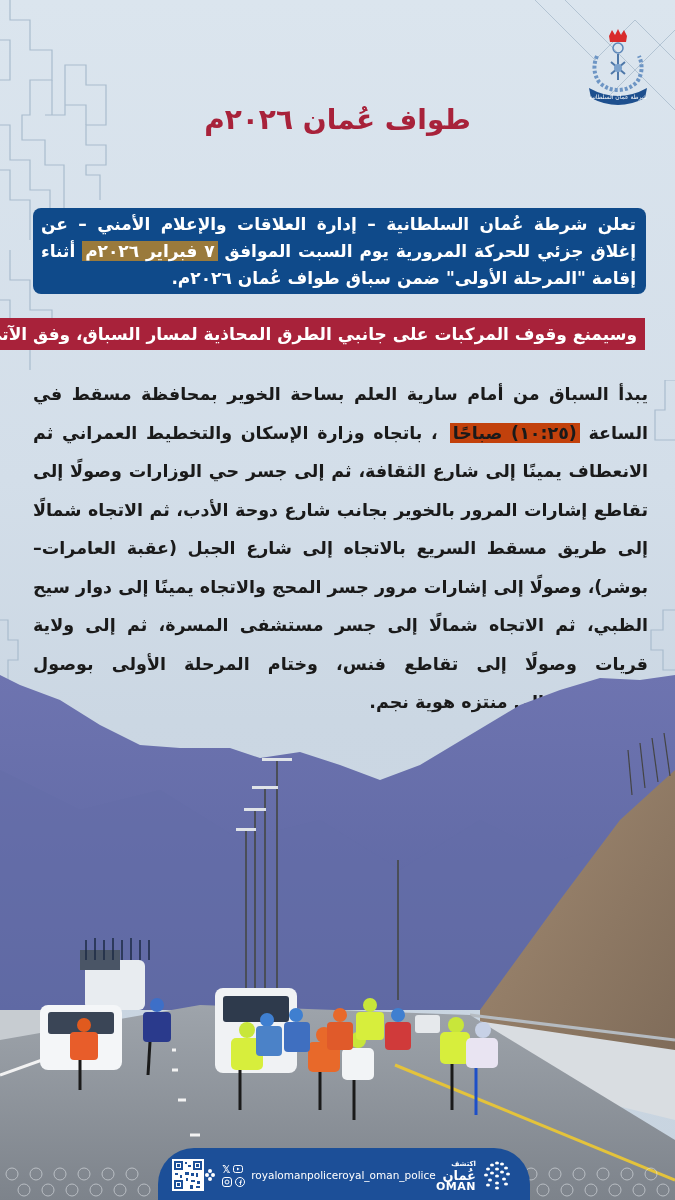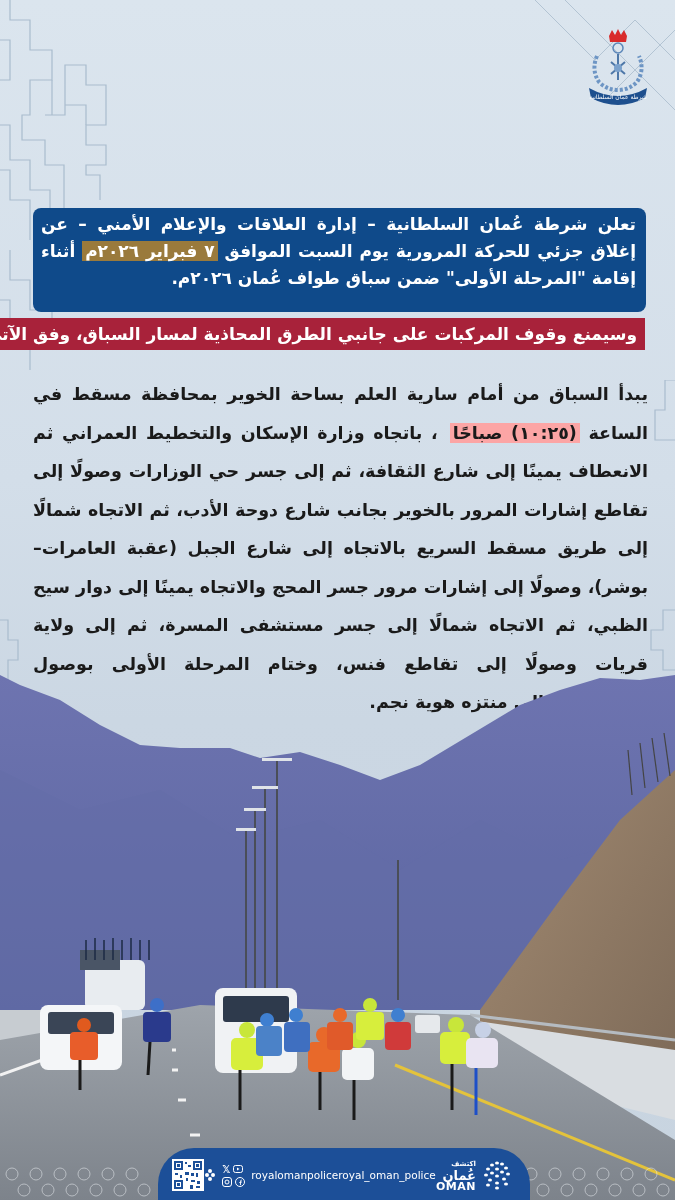--- a/index.html
+++ b/index.html
@@ -24,21 +24,21 @@
   
   .title-block {
     position: absolute; top: 100px; left: 0; right: 0; text-align: center;
     color: #a8223a; font-weight: bold;
   }
   .title-line1 { font-size: 28px; line-height: 40px; }
   .title-line2 { font-size: 28px; line-height: 40px; margin-top: 6px; }
 
   
   .announce {
-    position: absolute; top: 208px; left: 33px; width: 613px; height: 104px;
+    position: absolute; top: 208px; left: 33px; width: 613px; height: 86px;
     background: #0f4a8a; border-radius: 8px;
     color: #ffffff; font-size: 17px; font-weight: bold;
     padding: 3px 10px 4px 8px; line-height: 27px; text-align: justify;
   }
   .announce .hl {
     background: #9a7a3c; color: #ffffff; padding: 0 3px;
   }
 
   
   .notice {
@@ -46,21 +46,21 @@
     background: #a8223a; color: #ffffff; font-size: 17px; font-weight: bold;
     padding: 3px 8px; line-height: 26px; white-space: nowrap;
   }
 
   
   .route {
     position: absolute; top: 375px; left: 33px; width: 615px;
     color: #1a1a1a; font-size: 17.5px; font-weight: bold;
     line-height: 38.5px; text-align: justify;
   }
-  .route .time-hl { background: #fca5a5; padding: 0 3px; margin-left: 12px; }
+  .route .time-hl { background: #c2410c; padding: 0 3px; margin-left: 12px; }
 
   
   .photo {
     position: absolute; top: 670px; left: 0; width: 675px; height: 530px;
     overflow: hidden;
   }
   .photo svg { display: block; }
 
   
   .footer {
@@ -117,20 +117,21 @@
     <circle cx="35" cy="20" r="5" fill="none" stroke="#5b86b8" stroke-width="1.5"></circle>
     <path d="M14 28 Q8 42 16 54 Q24 62 35 62 Q46 62 54 54 Q62 42 56 28" fill="none" stroke="#6d95c4" stroke-width="4" stroke-dasharray="3 2"></path>
     <path d="M35 26 V52 M28 34 L42 46 M42 34 L28 46" stroke="#4d77a8" stroke-width="2"></path>
     <circle cx="35" cy="40" r="4" fill="#7aa1cc"></circle>
     <path d="M6 60 Q35 76 64 60 L62 70 Q35 84 8 70 Z" fill="#1d4f8e"></path>
     <text x="35" y="71" font-size="6" fill="#fff" text-anchor="middle" font-family="DejaVu Sans, sans-serif">شرطة عمان السلطانية</text>
   </svg>
 </div>
 
 <div class="title-block">
+  <div class="title-line1">طواف عُمان ٢٠٢٦م</div>
 </div>
 
 <div class="announce">
   <span>تعلن شرطة عُمان السلطانية – إدارة العلاقات والإعلام الأمني – عن إغلاق جزئي للحركة المرورية يوم السبت الموافق </span><span class="hl">٧ فبراير ٢٠٢٦م</span><span> أثناء إقامة "المرحلة الأولى" ضمن سباق طواف عُمان ٢٠٢٦م.</span>
 </div>
 
 <div class="notice">وسيمنع وقوف المركبات على جانبي الطرق المحاذية لمسار السباق، وفق الآتي:</div>
 
 <div class="route">
   <span>يبدأ السباق من أمام سارية العلم بساحة الخوير بمحافظة مسقط في الساعة </span><span class="time-hl">(١٠:٢٥) صباحًا</span><span>، باتجاه وزارة الإسكان والتخطيط العمراني ثم الانعطاف يمينًا إلى شارع الثقافة، ثم إلى جسر حي الوزارات وصولًا إلى تقاطع إشارات المرور بالخوير بجانب شارع دوحة الأدب، ثم الاتجاه شمالًا إلى طريق مسقط السريع بالاتجاه إلى شارع الجبل (عقبة العامرات–بوشر)، وصولًا إلى إشارات مرور جسر المحج والاتجاه يمينًا إلى دوار سيح الظبي، ثم الاتجاه شمالًا إلى جسر مستشفى المسرة، ثم إلى ولاية قريات وصولًا إلى تقاطع فنس، وختام المرحلة الأولى بوصول المتسابقين إلى منتزه هوية نجم.</span>

